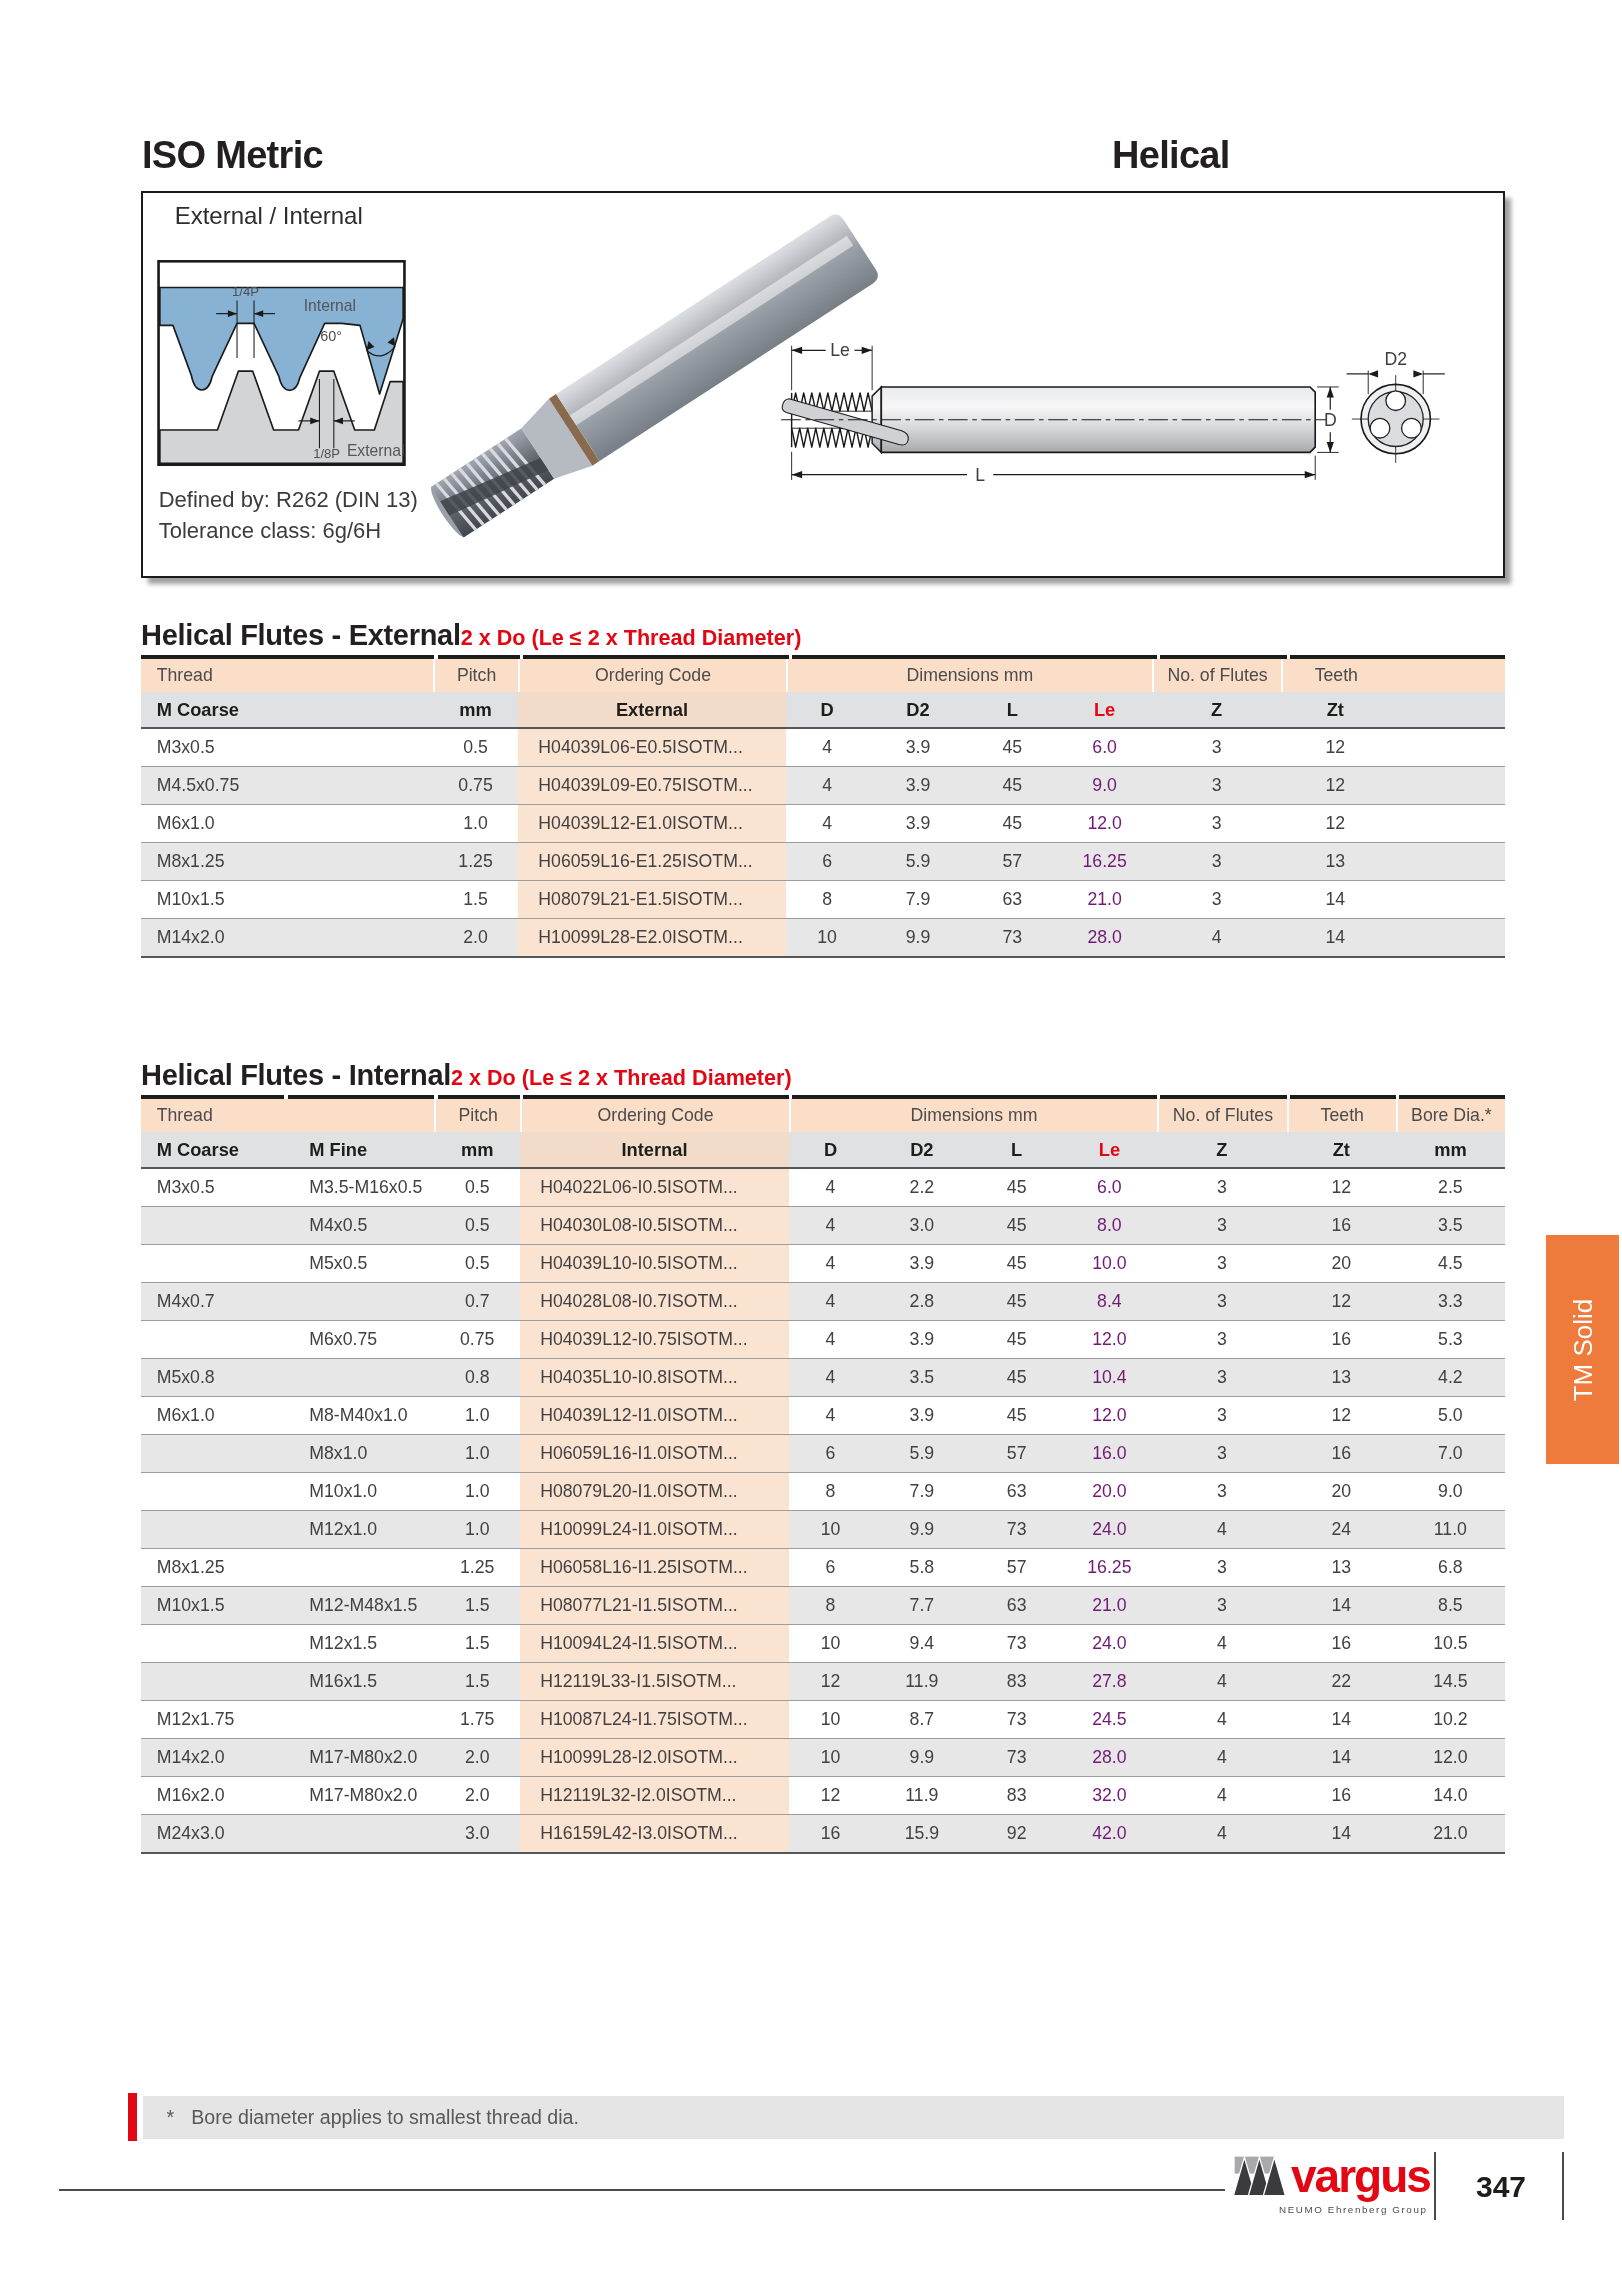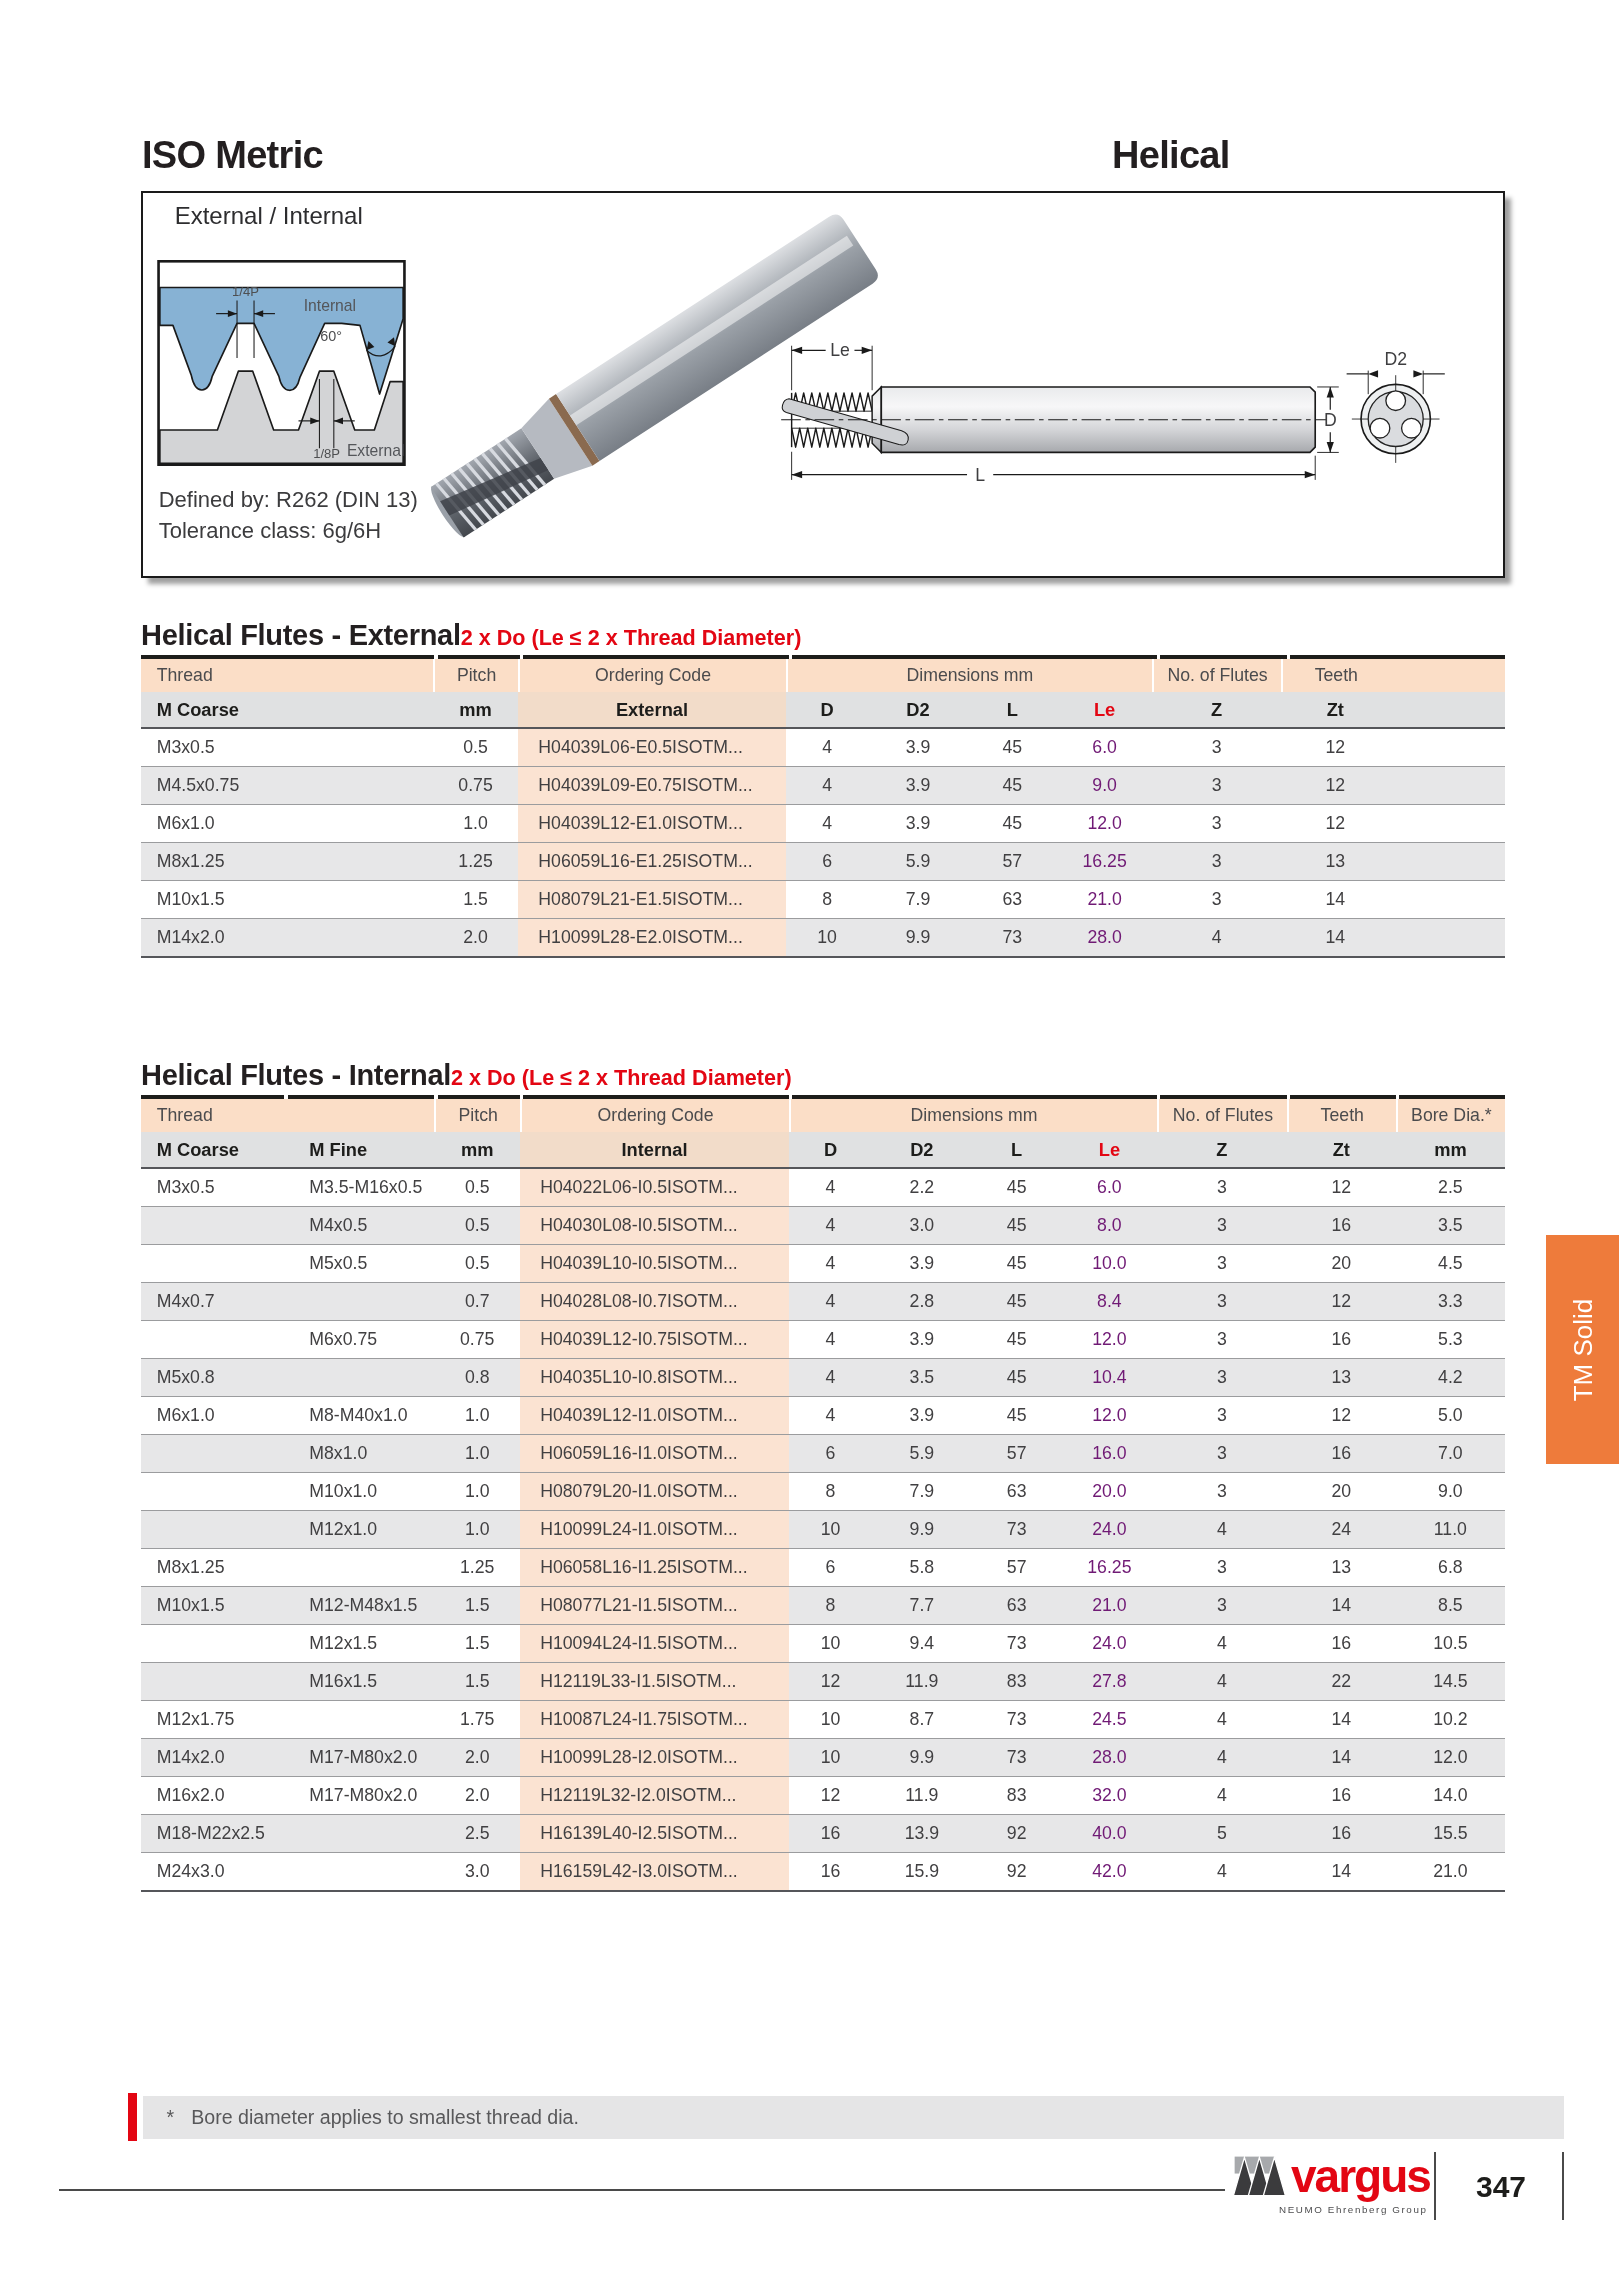--- a/index.html
+++ b/index.html
@@ -610,33 +610,20 @@
             <td class="code">H12119L32-I2.0ISOTM...</td>
             <td>12</td>
             <td>11.9</td>
             <td>83</td>
             <td class="red">32.0</td>
             <td>4</td>
             <td>16</td>
             <td>14.0</td>
           </tr>
           <tr>
-            <td class="c-left pad1">M18-M22x2.5</td>
-            <td class="c-left pad2"></td>
-            <td>2.5</td>
-            <td class="code">H16139L40-I2.5ISOTM...</td>
-            <td>16</td>
-            <td>13.9</td>
-            <td>92</td>
-            <td class="red">40.0</td>
-            <td>5</td>
-            <td>16</td>
-            <td>15.5</td>
-          </tr>
-          <tr>
             <td class="c-left pad1">M24x3.0</td>
             <td class="c-left pad2"></td>
             <td>3.0</td>
             <td class="code">H16159L42-I3.0ISOTM...</td>
             <td>16</td>
             <td>15.9</td>
             <td>92</td>
             <td class="red">42.0</td>
             <td>4</td>
             <td>14</td>

